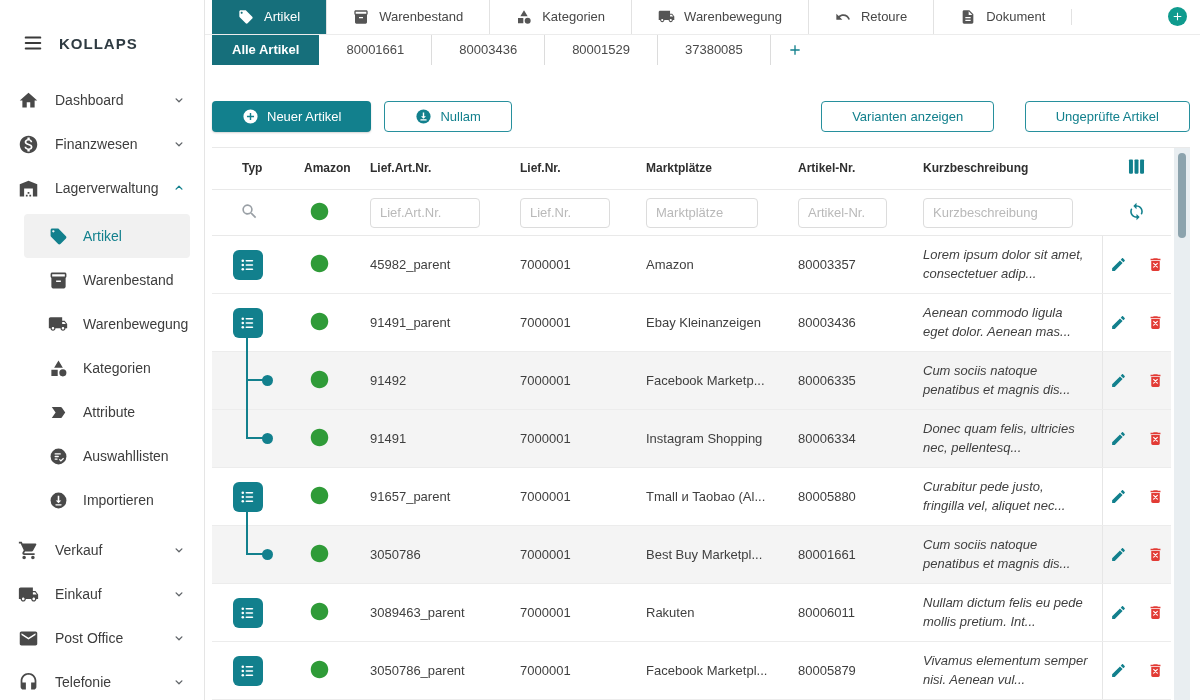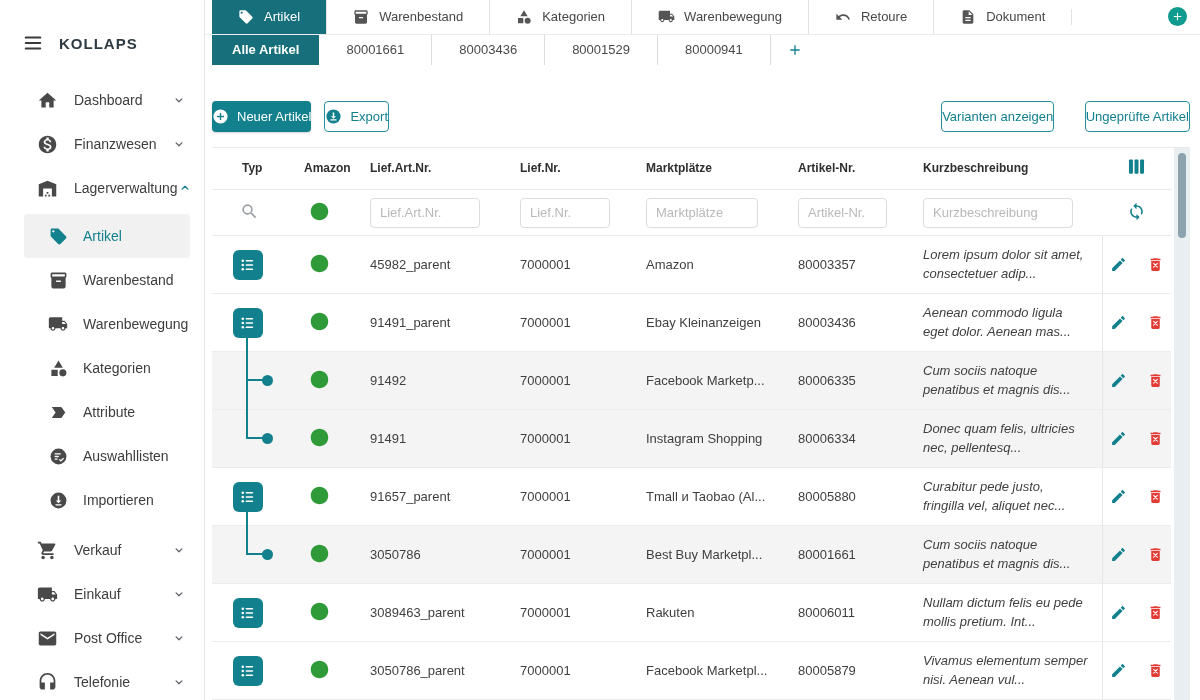--- a/index.html
+++ b/index.html
@@ -9,21 +9,21 @@
   *{box-sizing:border-box;}
   html,body{margin:0;padding:0;width:1200px;height:700px;overflow:hidden;
     font-family:"Liberation Sans",sans-serif;background:#fff;color:var(--txt);}
   .app{display:flex;width:1200px;height:700px;}
 
   
   .sidebar{flex:0 0 205px;width:205px;border-right:1px solid #e5e5e5;overflow:hidden;background:#fff;}
   .brand{display:flex;align-items:center;gap:15px;margin:32px 0 24px 22px;}
   .brand svg{color:#3a3a3a;}
   .brand-name{font-size:15px;font-weight:bold;letter-spacing:1px;color:#2f3b42;}
-  .nav-item{display:flex;align-items:center;height:44px;padding:0 18px 0 36px;cursor:pointer;}
+  .nav-item{display:flex;align-items:center;height:44px;padding:0 18px 0 17px;cursor:pointer;}
   .nav-item .ico{width:22px;height:22px;margin-right:16px;color:#494949;display:flex;align-items:center;justify-content:center;flex:0 0 22px;}
   .nav-item .lbl{font-size:14px;color:var(--txt);flex:1;white-space:nowrap;}
   .chev{color:#606468;flex:0 0 14px;display:flex;align-items:center;}
   .chev.up{color:var(--teal);}
   .sub-item{padding-left:48px;}
   .sub-item .ico{width:20px;height:20px;flex:0 0 20px;margin-right:15px;}
   .sub-item.active{background:#f1f1f1;border-radius:4px;margin:4px 14px 0 24px;padding-left:24px;}
   .sub-item.active .ico,.sub-item.active .lbl{color:var(--teal);}
   .group-gap{margin-top:6px;}
 
@@ -41,21 +41,21 @@
 
   .subtabbar{height:30px;display:flex;align-items:stretch;padding-left:7px;background:#fff;}
   .subtab{display:flex;align-items:center;padding:0 27px;font-size:13px;color:#4a4a4a;cursor:pointer;white-space:nowrap;}
   .subtab.num{border-right:1px solid #dcdcdc;}
   .subtab.active{background:var(--teal-dark);color:#fff;font-weight:bold;padding:0 20px;border:none;}
   .subtab-add{display:flex;align-items:center;padding:0 16px;color:var(--teal);cursor:pointer;}
 
   
   .content{flex:1;display:flex;flex-direction:column;padding:0 10px 0 7px;min-width:0;}
   .toolbar{margin-top:36px;display:flex;align-items:center;}
-  .btn{height:31px;border-radius:4px;font-size:13px;font-weight:500;display:inline-flex;align-items:center;gap:8px;padding:0 0;cursor:pointer;font-family:inherit;white-space:nowrap;}
+  .btn{height:31px;border-radius:4px;font-size:13px;font-weight:500;display:inline-flex;align-items:center;gap:8px;padding:0 30px;cursor:pointer;font-family:inherit;white-space:nowrap;}
   .btn-primary{background:var(--teal);color:#fff;border:none;box-shadow:0 1px 2px rgba(0,0,0,.18);}
   .btn-outline{background:#fff;color:var(--teal);border:1px solid #27909d;}
   .btn + .btn{margin-left:13px;}
   .toolbar .spacer{flex:1;}
   .right-btns .btn + .btn{margin-left:26px;}
 
   
   .tablewrap{margin-top:15px;flex:1;position:relative;border-top:1px solid var(--border);overflow:hidden;}
   table{border-collapse:collapse;table-layout:fixed;width:959px;}
   th{height:42px;font-size:12px;font-weight:bold;color:#2f2f2f;text-align:left;border-bottom:1px solid var(--border);padding:0;}
@@ -439,42 +439,42 @@
       <div class="subtab num">
           <span>80001661</span>
         </div>
       <div class="subtab num">
           <span>80003436</span>
         </div>
       <div class="subtab num">
           <span>80001529</span>
         </div>
       <div class="subtab num">
-          <span>80000941</span>
+          <span>37380085</span>
         </div>
       <div class="subtab-add">
         <svg width="16" height="16" viewBox="0 0 24 24" fill="currentColor">
             <use href="#i-plus"></use>
           </svg>
       </div>
     </div>
 
     <div class="content">
       <div class="toolbar">
         <button class="btn btn-primary">
           <svg width="17" height="17" viewBox="0 0 24 24" fill="#ffffff">
               <use href="#i-addcircle-w"></use>
             </svg>
           <span>Neuer Artikel</span>
         </button>
         <button class="btn btn-outline">
           <svg width="17" height="17" viewBox="0 0 24 24" fill="#12808d">
               <use href="#i-exportcircle"></use>
             </svg>
-          <span>Export</span>
+          <span>Nullam</span>
         </button>
         <div class="spacer"></div>
         <div class="right-btns">
           <button class="btn btn-outline">
             <span>Varianten anzeigen</span>
           </button>
           <button class="btn btn-outline">
             <span>Ungeprüfte Artikel</span>
           </button>
         </div>

